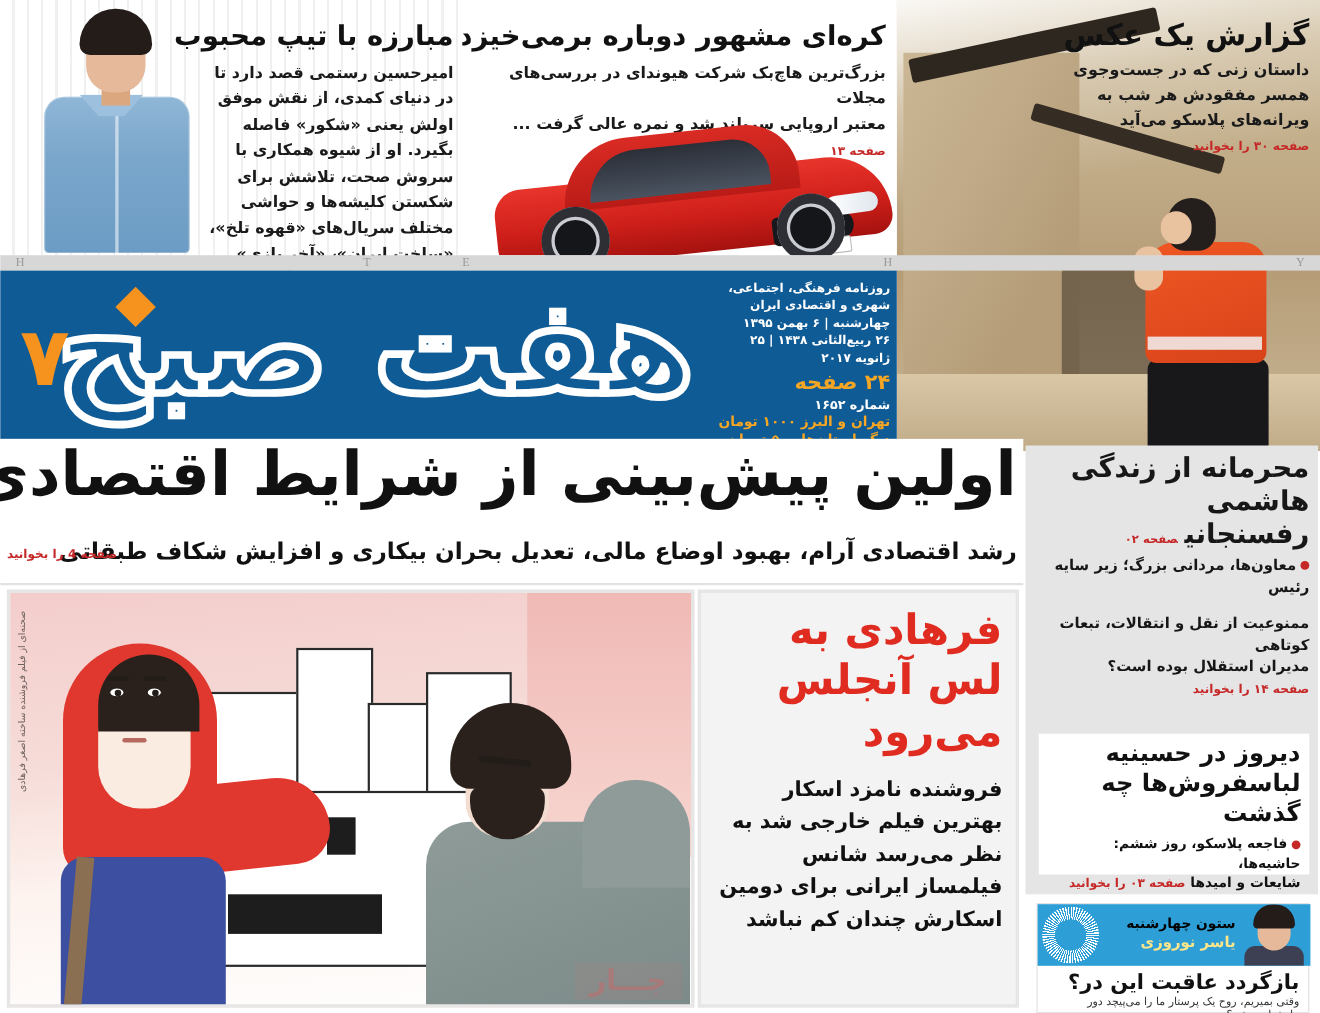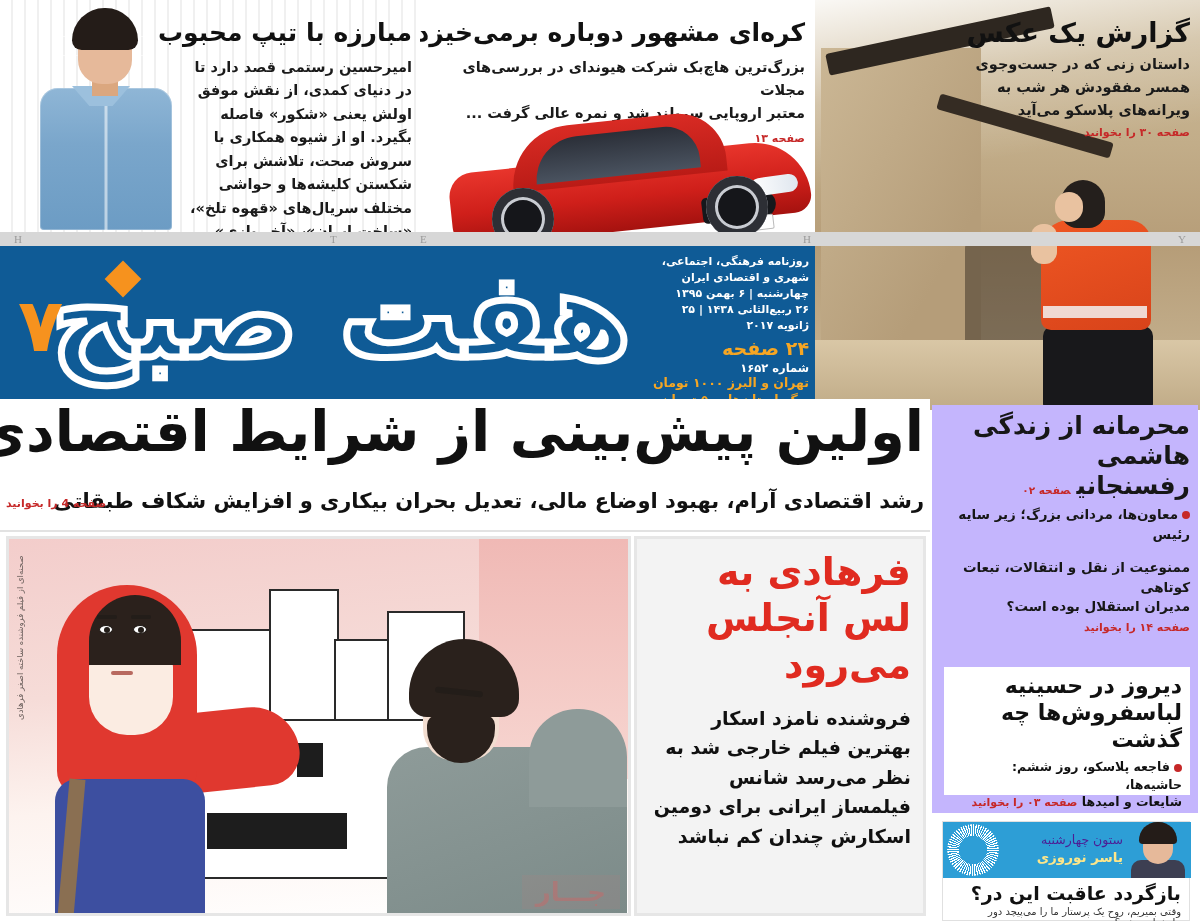--- a/index.html
+++ b/index.html
@@ -243,21 +243,21 @@
   #farhadi .dk {
     position:absolute; right:12px; top:165px; width:262px;
     font-size:19px; font-weight:bold; color:#111; line-height:1.55;
     direction:rtl; text-align:right;
   }
 
   
   #right-col { left:930px; top:405px; width:270px; height:516px; }
 
   #yellow-box { position:absolute; left:2px; top:0; width:266px; height:408px;
-    background:#c4b5fd; }
+    background:#e5e5e5; }
   .yb-inner { position:absolute; left:8px; top:6px; right:8px; }
   .yb-hl { font-size:25px; font-weight:bold; color:#171717; line-height:1.2;
     direction:rtl; text-align:right; }
   .yb-hl .ref { font-size:10.5px; color:#c62828; font-weight:bold; margin-right:6px; }
   .yb-dk { margin-top:4px; font-size:13.5px; font-weight:bold; color:#171717;
     direction:rtl; text-align:right; line-height:1.45; }
   .bullet { display:inline-block; width:8px; height:8px; border-radius:50%;
     background:#c62828; margin-left:4px; vertical-align:middle; }
 
   #white-card { position:absolute; left:12px; top:262px; width:246px; height:128px;
@@ -276,21 +276,21 @@
     border-radius:50%;
     background: repeating-conic-gradient(from 0deg, #ffffff 0deg 3deg, #2d9ed6 3deg 6deg);
     -webkit-mask-image: radial-gradient(circle, transparent 38%, #000 39%);
             mask-image: radial-gradient(circle, transparent 38%, #000 39%);
   }
   .cb-avatar { position:absolute; right:2px; top:0; width:62px; height:56px; overflow:hidden;}
   .cb-av-hair { position:absolute; left:12px; top:0; width:38px; height:22px; background:#241c18; border-radius:19px 19px 4px 4px;}
   .cb-av-face { position:absolute; left:16px; top:8px; width:30px; height:34px; background:#e6b99a; border-radius:15px;}
   .cb-av-body { position:absolute; left:4px; top:38px; width:54px; height:20px; background:#3d3f52; border-radius:10px 10px 0 0;}
   .cb-title { position:absolute; right:68px; top:10px; text-align:right; direction:rtl; }
-  .cb-title .t1 { color:#4c1d95; font-size:12.5px; font-weight:normal; }
+  .cb-title .t1 { color:#000000; font-size:12.5px; font-weight:bold; }
   .cb-title .t2 { color:#fde68a; font-size:13.5px; font-weight:bold; margin-top:2px;}
   .cb-hl { position:absolute; right:8px; top:60px; font-size:19px; font-weight:bold;
     color:#111; direction:rtl; text-align:right; }
   .cb-dk { position:absolute; right:8px; top:84px; left:8px; font-size:10px;
     color:#333; direction:rtl; text-align:right; }
 </style>
 </head>
 <body>
 
 <div class="page">

